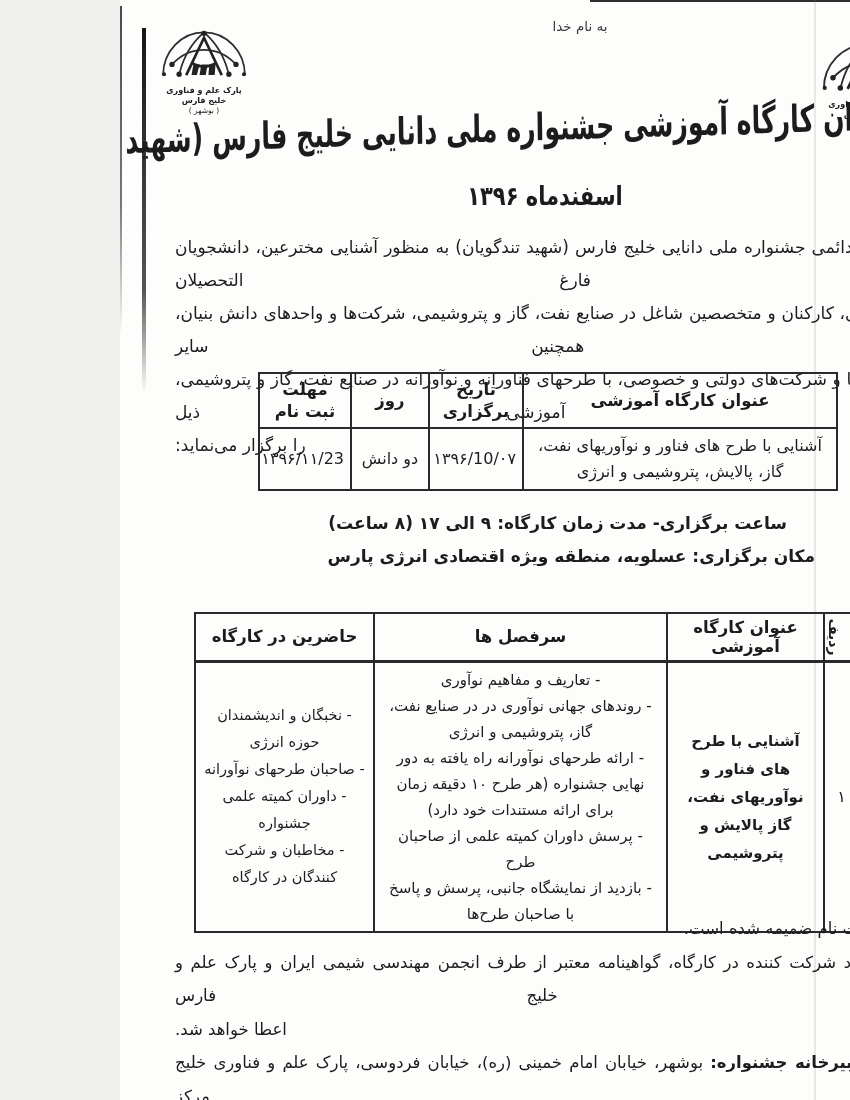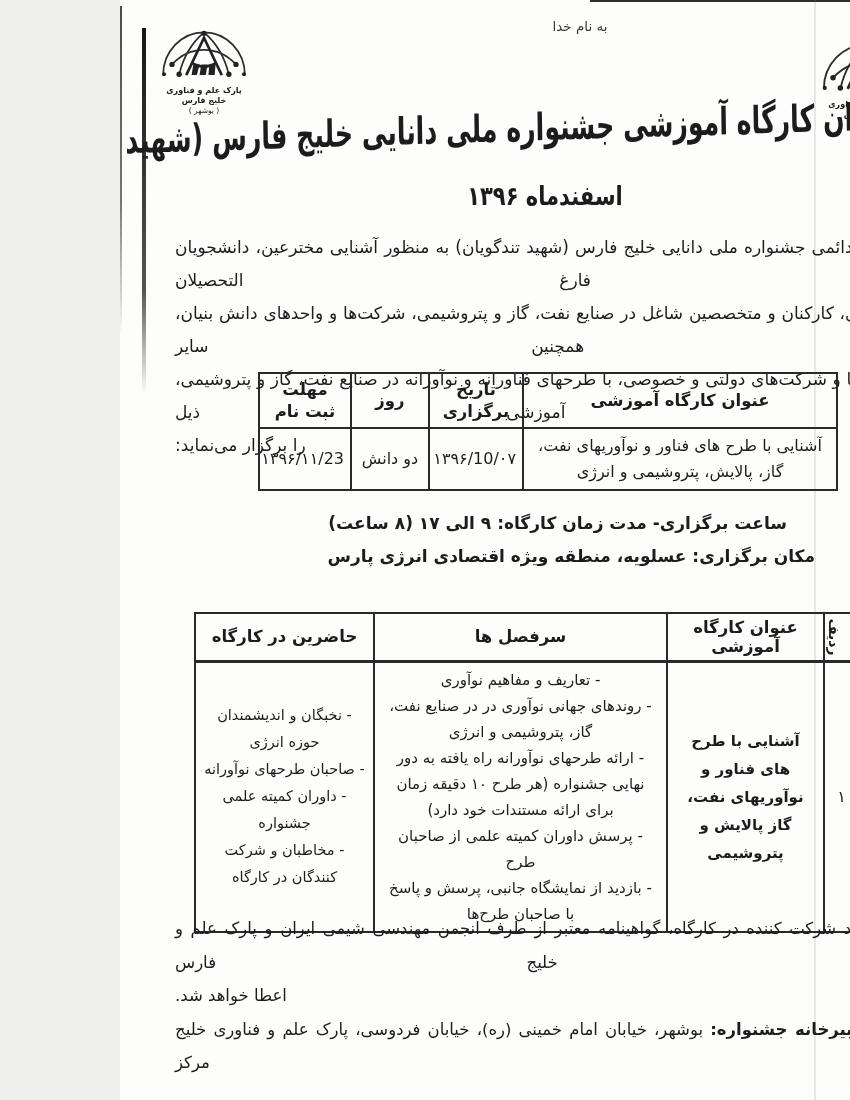--- a/index.html
+++ b/index.html
@@ -204,20 +204,21 @@
         <div>- نخبگان و اندیشمندان حوزه انرژی</div>
         <div>- صاحبان طرحهای نوآورانه</div>
         <div>- داوران کمیته علمی جشنواره</div>
         <div>- مخاطبان و شرکت کنندگان در کارگاه</div>
       </td>
     </tr>
   </tbody>
     </table>
 
   <div class="footer">
+    <div>٭ فرم ثبت نام ضمیمه شده است.</div>
     <div class="jline">٭ به افراد شرکت کننده در کارگاه، گواهینامه معتبر از طرف انجمن مهندسی شیمی ایران و پارک علم و فناوری خلیج فارس</div>
     <div class="contline">اعطا خواهد شد.</div>
     <div class="jline">
       <span class="b">آدرس دبیرخانه جشنواره:</span>
       <span>بوشهر، خیابان امام خمینی (ره)، خیابان فردوسی، پارک علم و فناوری خلیج فارس، مرکز</span>
     </div>
 
   </div>
 
 </div>

